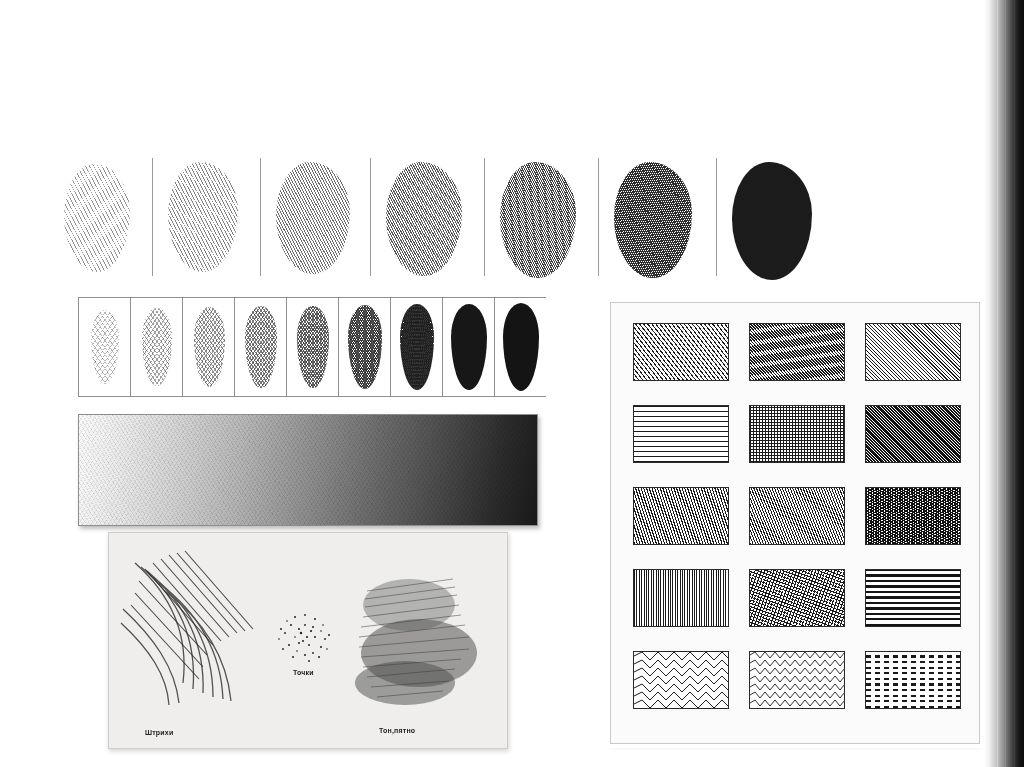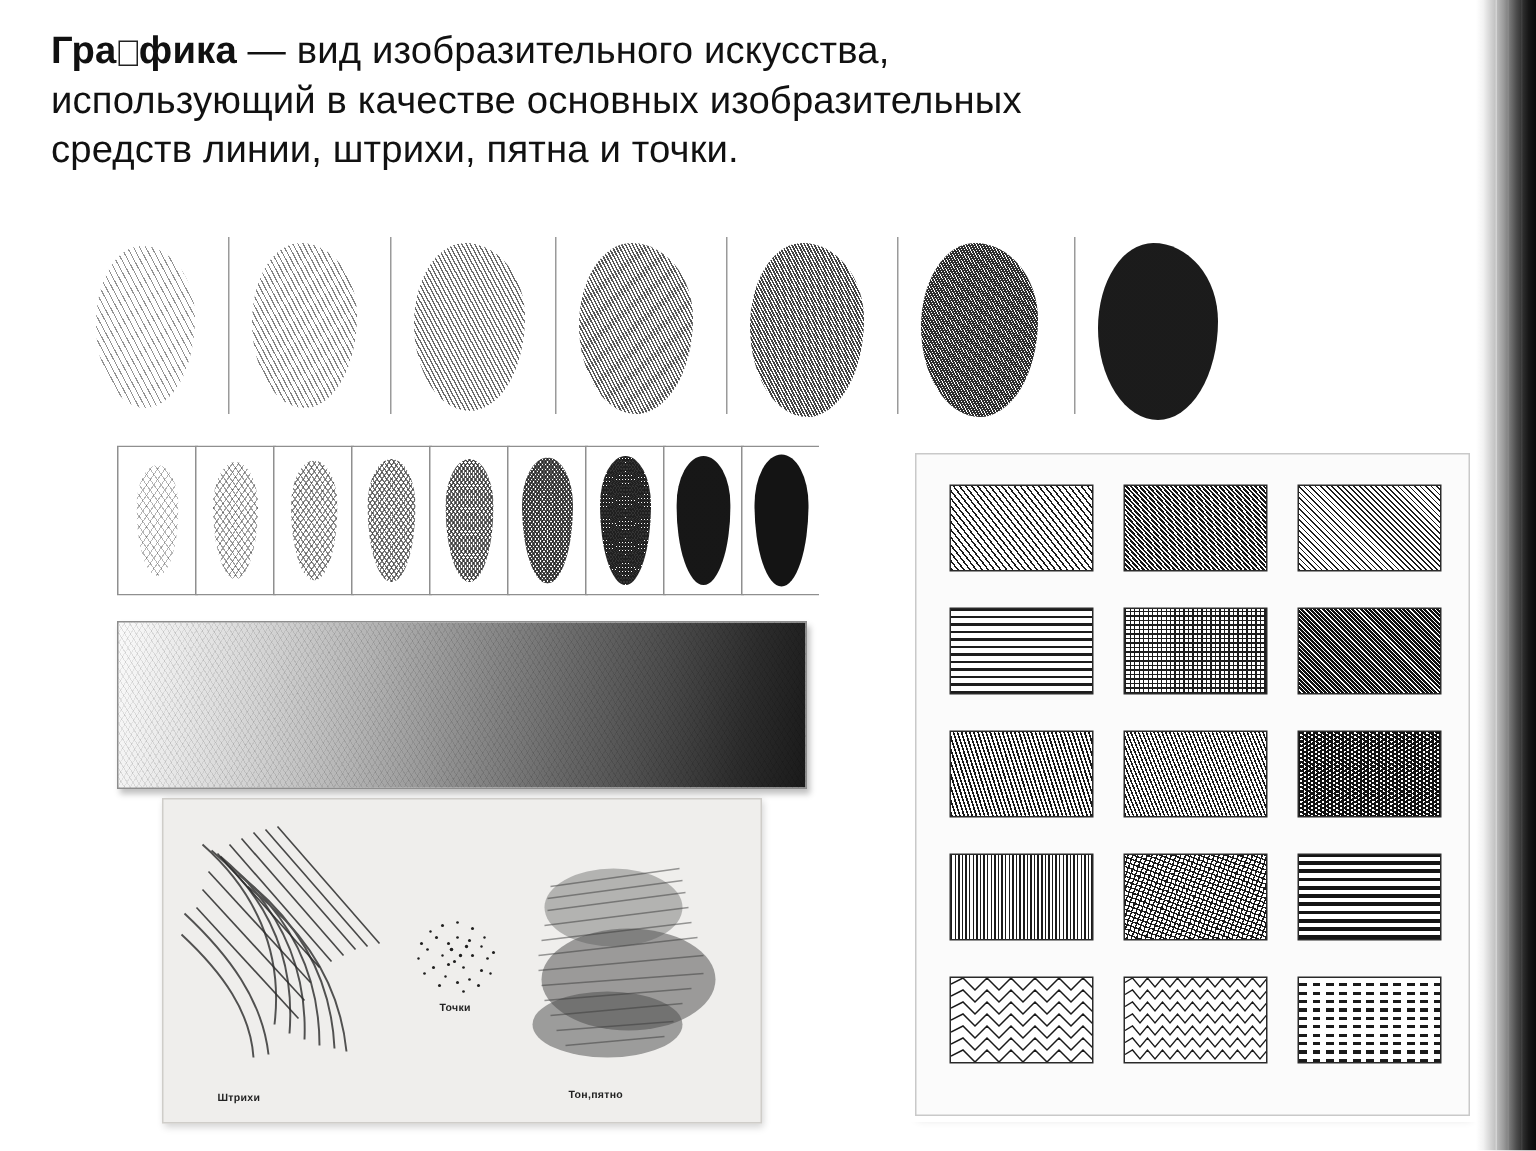--- a/index.html
+++ b/index.html
@@ -73,23 +73,20 @@
     box-shadow:0 0 0 4px #ffffff, 1px 2px 6px rgba(0,0,0,.16);
   }
   .swatch{position:absolute;border:1px solid #2a2a2a;background:#fff;overflow:hidden;}
   .swatch .pat{position:absolute;inset:0;}
 </style>
 </head>
 <body>
 
 <div class="slide">
 
-  <div class="heading">
-    <b>Гра</b><span class="box-glyph"></span><b>фика</b><span> — вид изобразительного искусства, использующий в качестве основных изобразительных средств линии, штрихи, пятна и точки.</span>
-  </div>
 
   <div class="fig" style="left:52px;top:152px;width:330px;height:0;"></div>
 
   <div class="fig" style="left:58px;top:158px;width:82px;height:122px;">
     <div class="blob" style="left:6px;top:6px;width:66px;height:108px;
       background:repeating-linear-gradient(62deg, rgba(60,60,60,.55) 0px, rgba(60,60,60,.55) .7px, rgba(255,255,255,0) .7px, rgba(255,255,255,0) 3.6px);"></div>
   </div>
   <div class="vline" style="left:152px;top:158px;height:118px;"></div>
 
   <div class="fig" style="left:164px;top:158px;width:84px;height:122px;">

